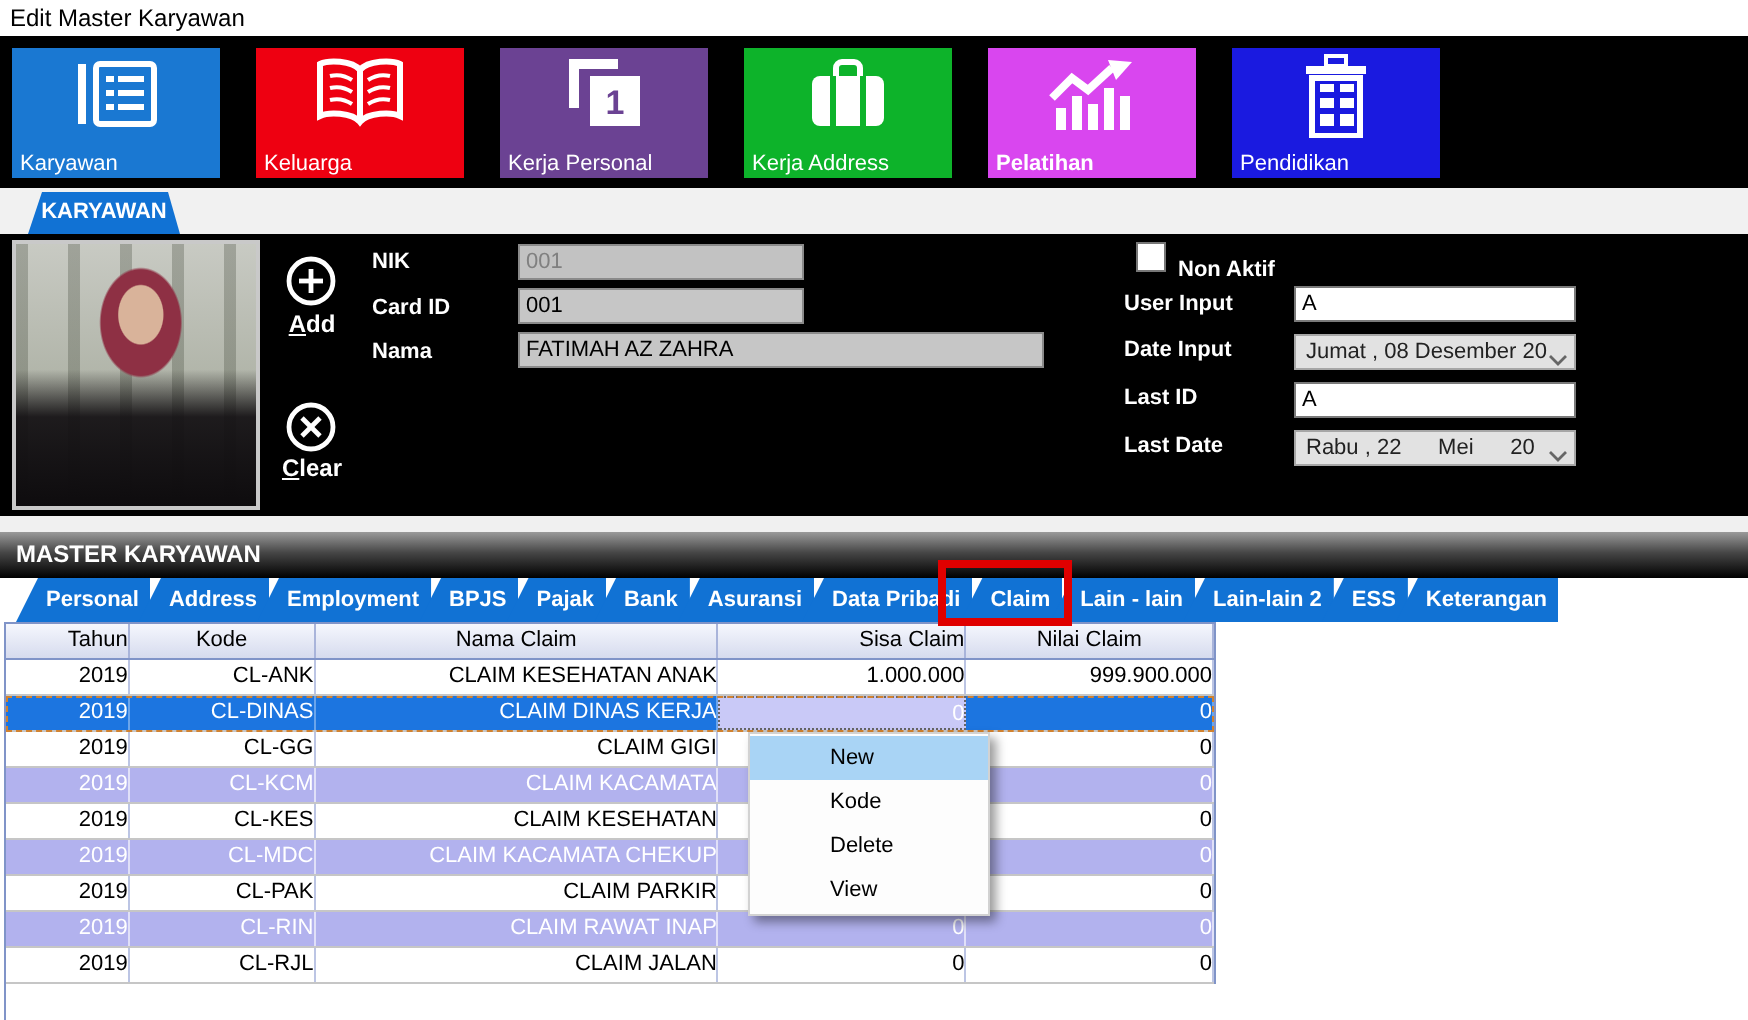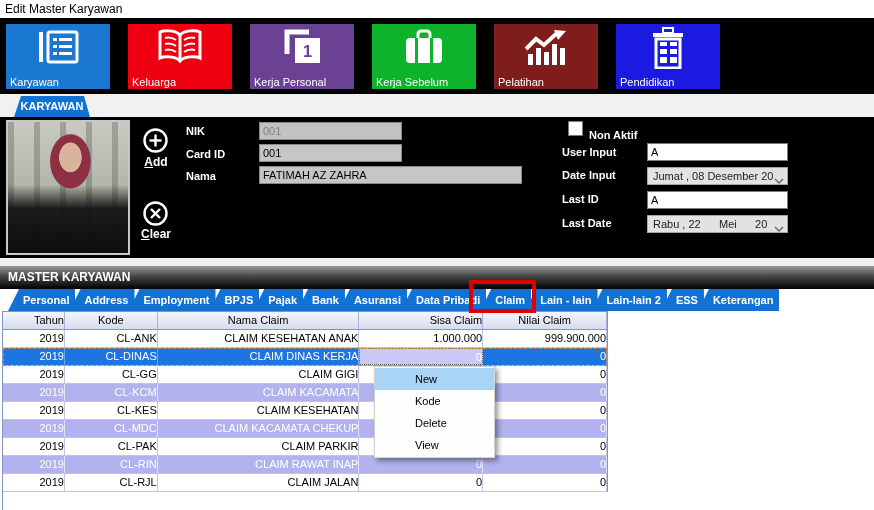--- a/index.html
+++ b/index.html
@@ -133,23 +133,23 @@
       </div>
       <div class="tile" style="background: rgb(13, 179, 42);">
         <span class="tile-icon">
           <svg width="46" height="40" viewBox="0 0 46 40">
             <path d="M17 11 V7 a3 3 0 0 1 3 -3 h6 a3 3 0 0 1 3 3 v4" fill="none" stroke="#fff" stroke-width="3"></path>
             <rect x="5" y="11" width="36" height="25" rx="4" fill="#fff"></rect>
             <rect x="14" y="11" width="3" height="25" fill="#0db32a"></rect>
             <rect x="29" y="11" width="3" height="25" fill="#0db32a"></rect>
           </svg>
         </span>
-        <span class="tile-label">Kerja Sebelum</span>
-      </div>
-      <div class="tile" style="background: #7f1d1d;">
+        <span class="tile-label">Kerja Address</span>
+      </div>
+      <div class="tile" style="background: #d946ef; font-weight: bold;">
         <span class="tile-icon">
           <svg width="50" height="40" viewBox="0 0 50 40">
             <rect x="7" y="27" width="5" height="11" fill="#fff"></rect>
             <rect x="15" y="21" width="5" height="17" fill="#fff"></rect>
             <rect x="23" y="25" width="5" height="13" fill="#fff"></rect>
             <rect x="31" y="17" width="5" height="21" fill="#fff"></rect>
             <rect x="39" y="21" width="5" height="17" fill="#fff"></rect>
             <polyline points="5,22 15,12 23,18 35,7" fill="none" stroke="#fff" stroke-width="4"></polyline>
             <polygon points="33,3 45,4 37,13" fill="#fff"></polygon>
           </svg>

